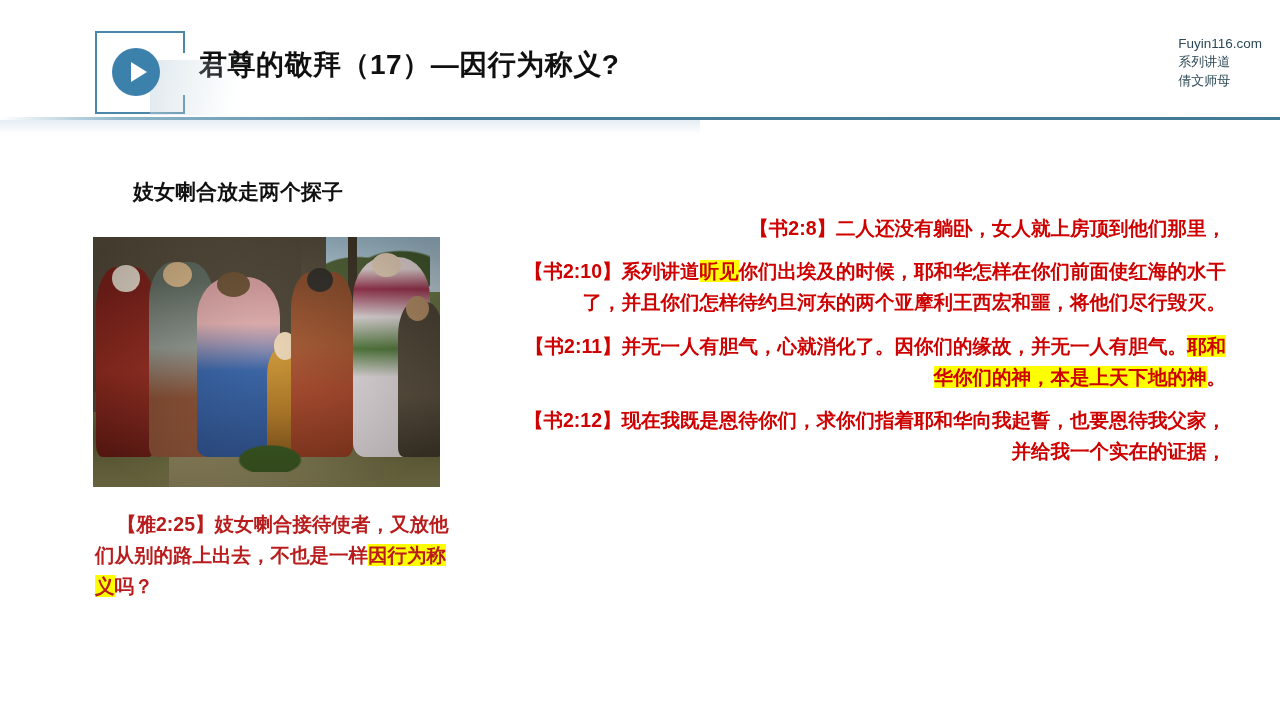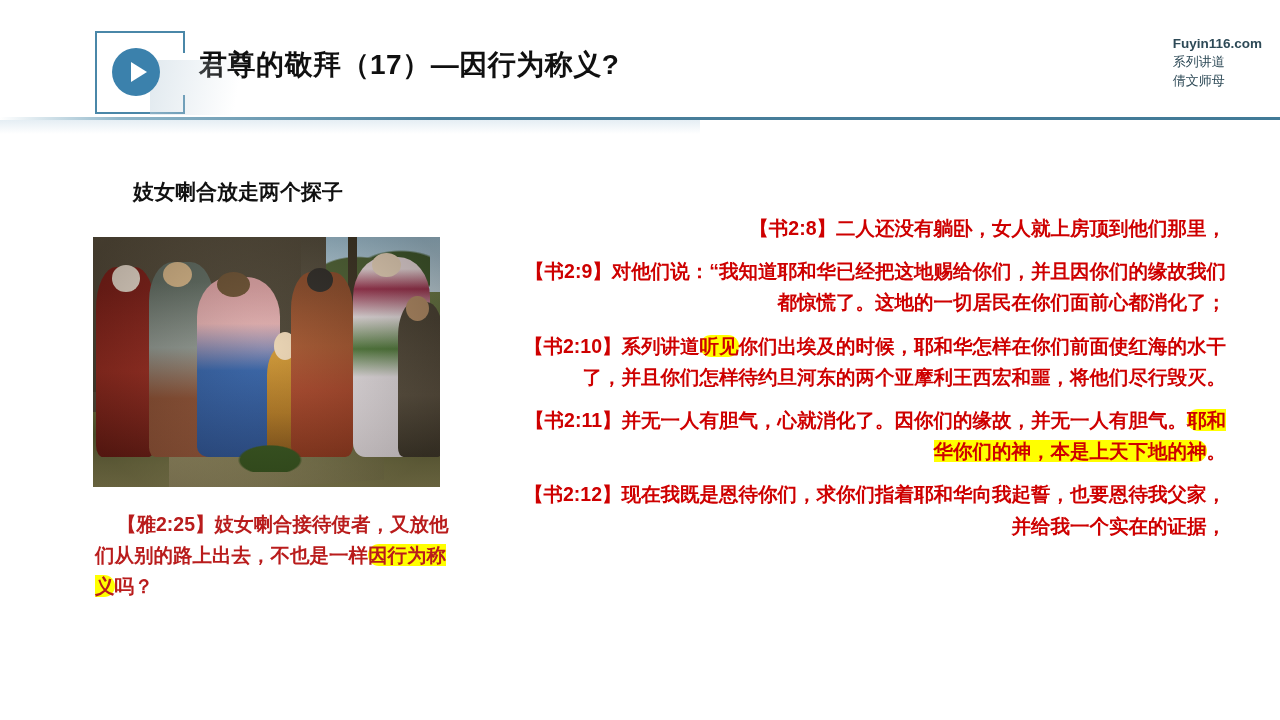--- a/index.html
+++ b/index.html
@@ -44,21 +44,21 @@
   .slide-title{
     position:absolute; left:199px; top:46px;
     font-size:28px; font-weight:bold; color:#101010;
     letter-spacing:.5px; white-space:nowrap;
   }
   .brand{
     position:absolute; right:18px; top:34px;
     text-align:left; color:#2E4A57;
     font-size:13px; line-height:1.42;
   }
-  .brand .dom{ font-weight:bold; font-size:13.5px; }
+  .brand .dom{ font-weight:normal; font-size:13.5px; }
   .hr-line{
     position:absolute; left:0; top:117px; width:1280px; height:3px;
     background:linear-gradient(to right,#ffffff 0px,#8FB6C9 120px,#4A7F9B 430px,#417A97 100%);
   }
   .hr-glow{
     position:absolute; left:0; top:120px; width:700px; height:14px;
     background:linear-gradient(to bottom, rgba(220,232,240,.75), rgba(255,255,255,0));
   }
 
   
@@ -140,21 +140,21 @@
   }
 
   
   .verses{
     position:absolute; left:510px; top:213px; width:716px;text-align:right;
   }
   .verse{
     color:#CE0000; font-size:19.5px; font-weight:bold;
     line-height:1.6; margin-bottom:12px; text-indent:4px;
   }
-  .hl{ background:#FFFF00;border-radius:11px; }
+  .hl{ background:#FFFF00; }
 </style>
 </head>
 <body>
 
 <div id="slide">
 
   <div class="logo-frame"></div>
   <div class="logo-sheen"></div>
   <div class="play-circle">
     <div class="play-tri"></div>
@@ -206,19 +206,18 @@
     <div class="p-bush"></div>
     <div class="p-varnish"></div>
   </div>
 
   <div class="pic-caption">
     <span>【雅2:25】</span><span>妓女喇合接待使者，又放他们从别的路上出去，不也是一样</span><span class="hl">因行为称义</span><span>吗？</span>
   </div>
 
   <div class="verses">
       <div class="verse"><span>【书2:8】</span><span>二人还没有躺卧，女人就上房顶到他们那里，</span></div>
-      <div class="verse"><span>【书2:9】</span><span>对他们说：“我知道耶和华已经把这地赐给你们，并且因你们的缘故我们都惊慌了。这地的一切居民在你们面前心都消化了；</span></div>
       <div class="verse"><span>【书2:10】</span><span>系列讲道</span><span class="hl">听见</span><span>你们出埃及的时候，耶和华怎样在你们前面使红海的水干了，并且你们怎样待约旦河东的两个亚摩利王西宏和噩，将他们尽行毁灭。</span></div>
       <div class="verse"><span>【书2:11】</span><span>并无一人有胆气，心就消化了。因你们的缘故，并无一人有胆气。</span><span class="hl">耶和华你们的神，本是上天下地的神</span><span>。</span></div>
       <div class="verse"><span>【书2:12】</span><span>现在我既是恩待你们，求你们指着耶和华向我起誓，也要恩待我父家，并给我一个实在的证据，</span></div>
     </div>
 
 </div>
 
 </body></html>

